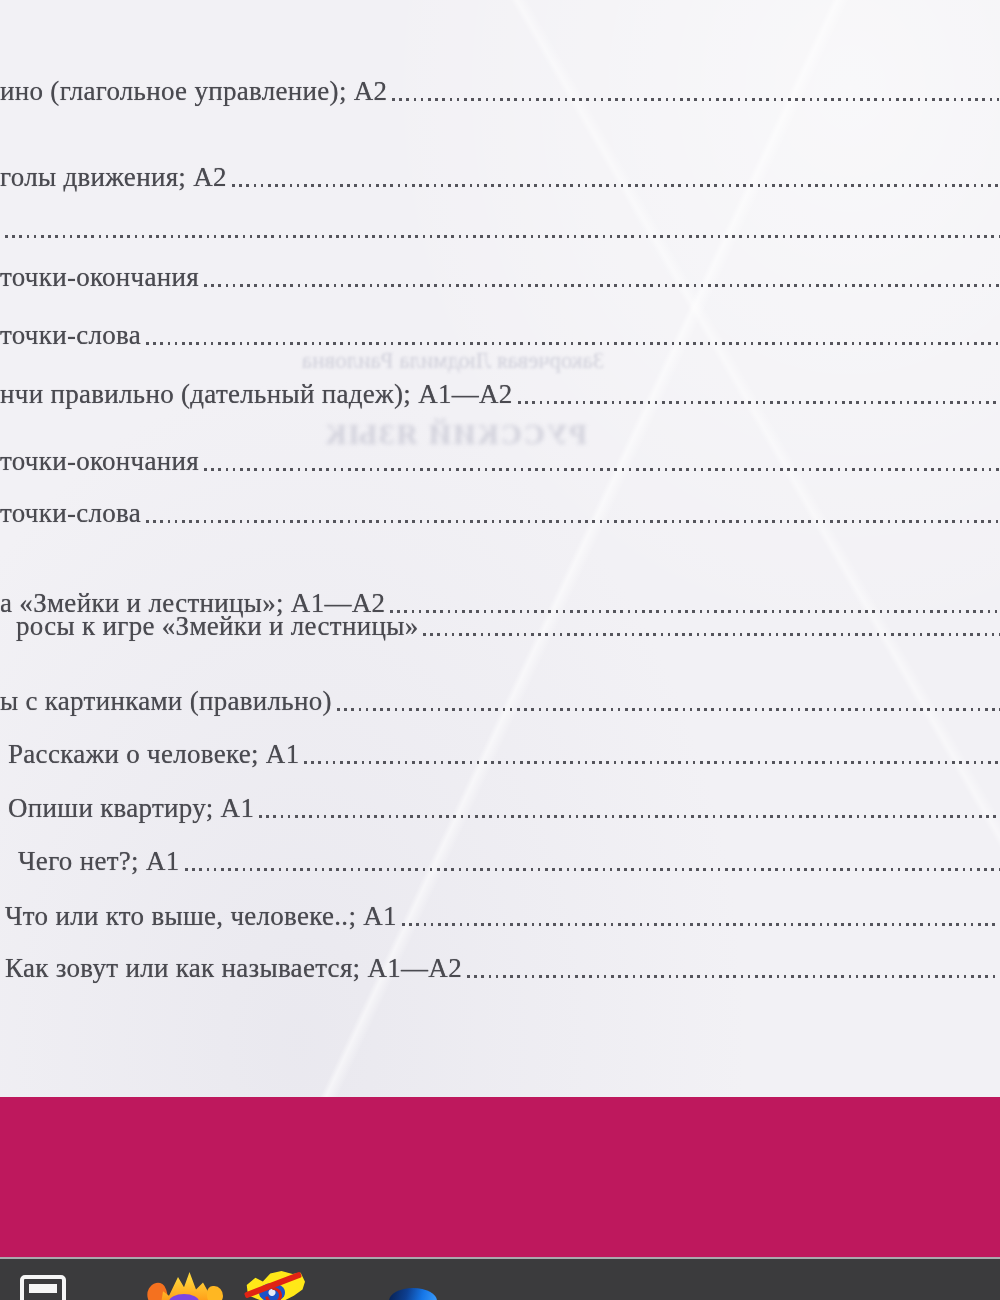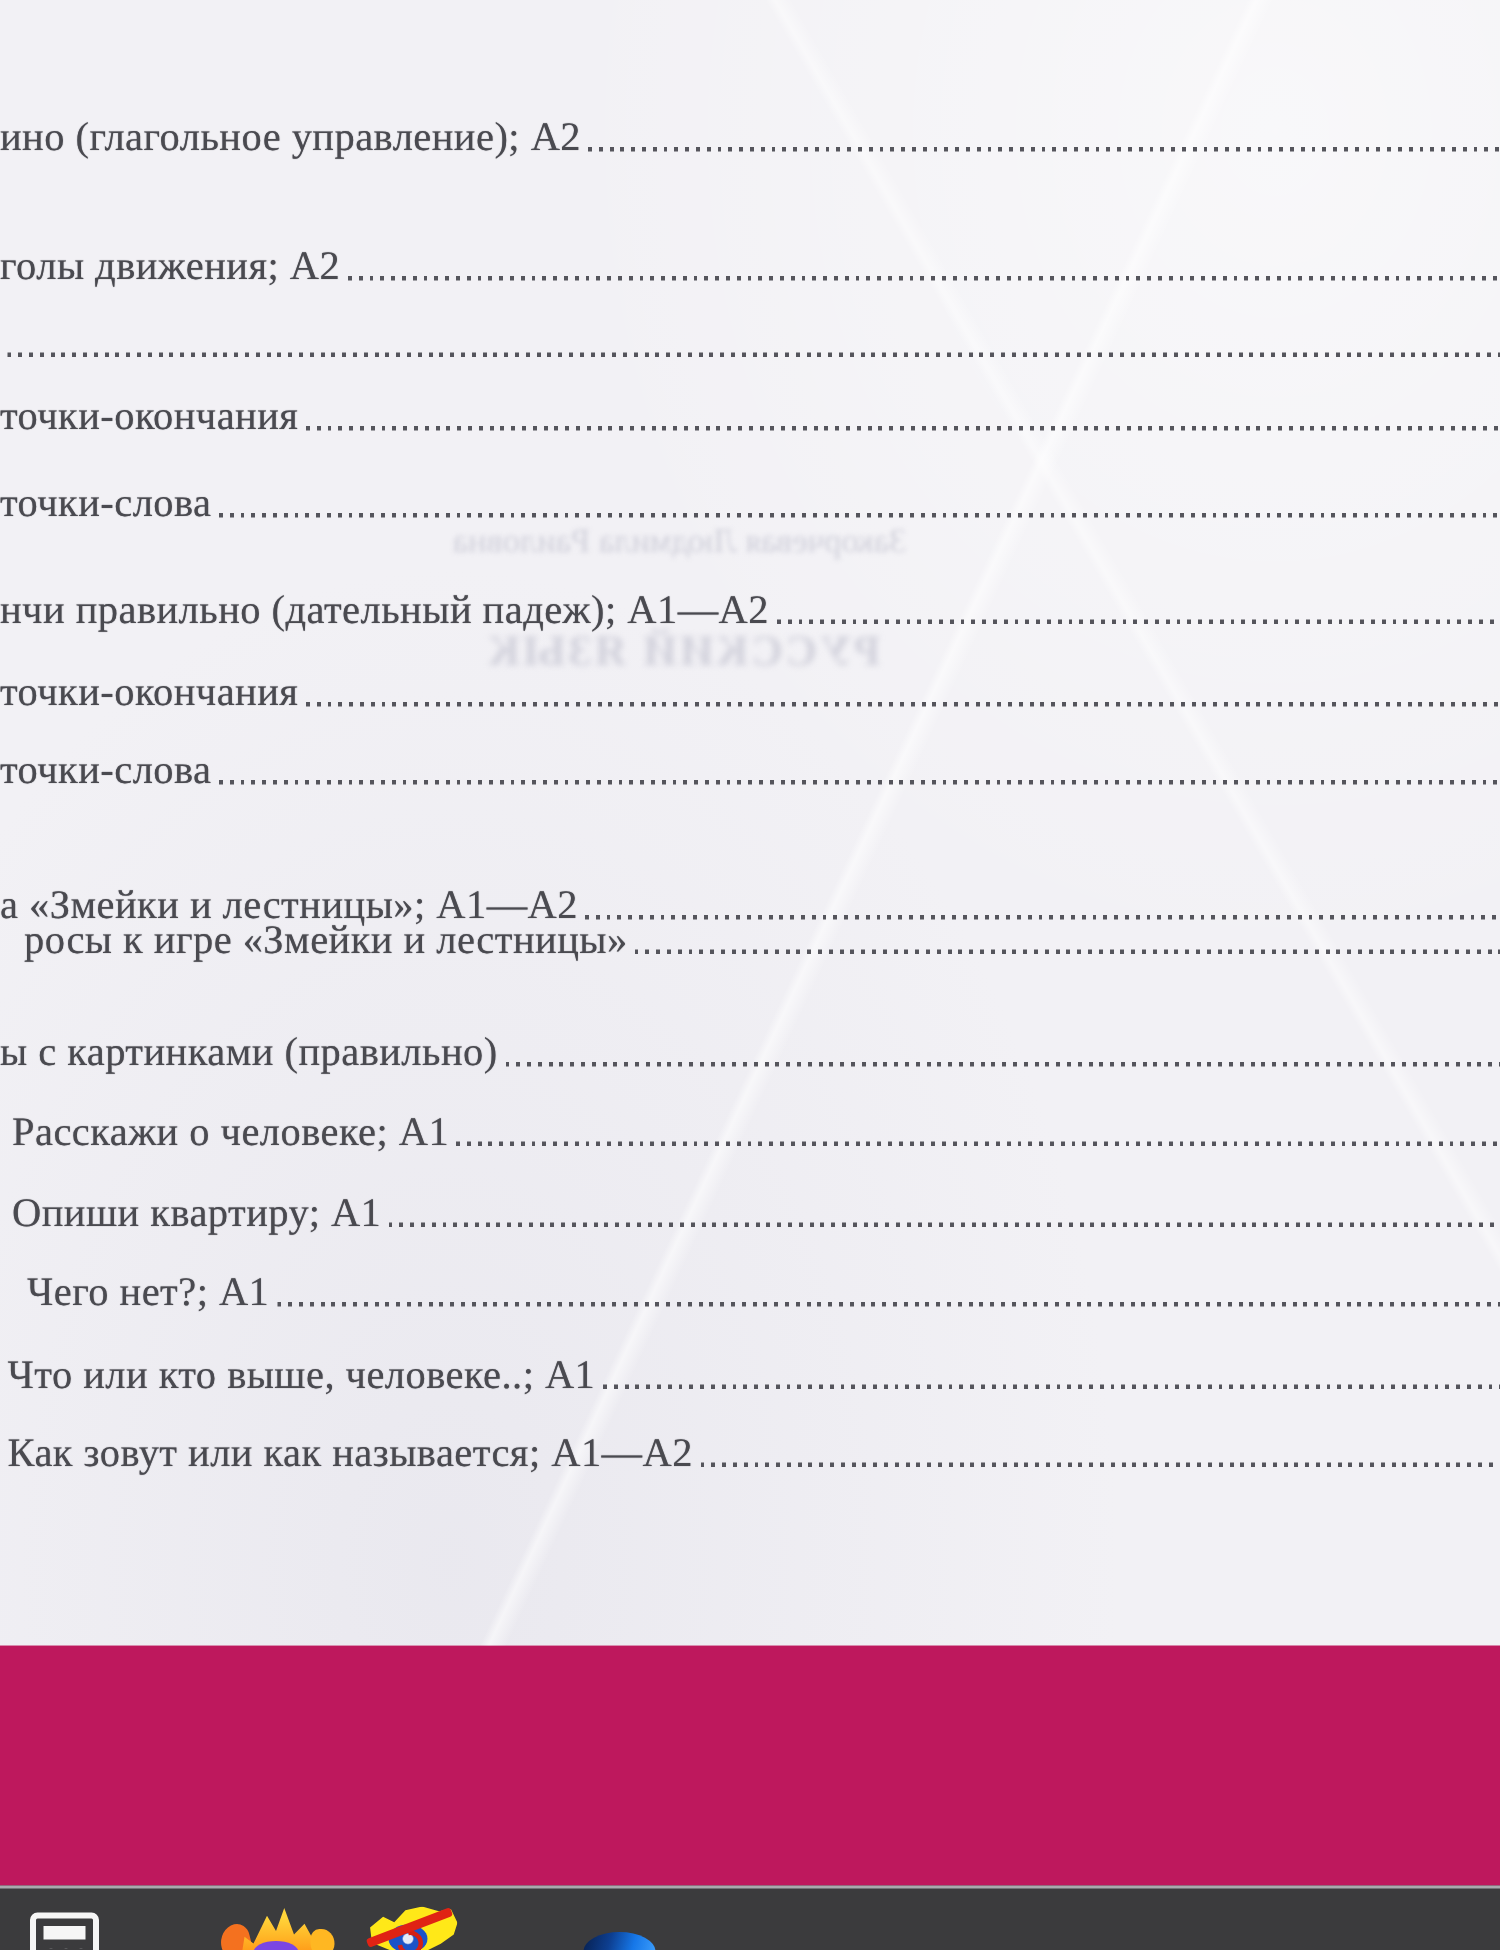--- a/index.html
+++ b/index.html
@@ -90,21 +90,21 @@
           <div class="leader"></div>
         </div>
         <div class="toc-row" style="top: 262px; padding-left: 0px;">
           <span class="toc-label">точки-окончания</span>
           <div class="leader"></div>
         </div>
         <div class="toc-row" style="top: 320px; padding-left: 0px;">
           <span class="toc-label">точки-слова</span>
           <div class="leader"></div>
         </div>
-        <div class="toc-row" style="top: 391px; padding-left: 0px;">
+        <div class="toc-row" style="top: 379px; padding-left: 0px;">
           <span class="toc-label">нчи правильно (дательный падеж); А1—А2</span>
           <div class="leader"></div>
         </div>
         <div class="toc-row" style="top: 446px; padding-left: 0px;">
           <span class="toc-label">точки-окончания</span>
           <div class="leader"></div>
         </div>
         <div class="toc-row" style="top: 498px; padding-left: 0px;">
           <span class="toc-label">точки-слова</span>
           <div class="leader"></div>

